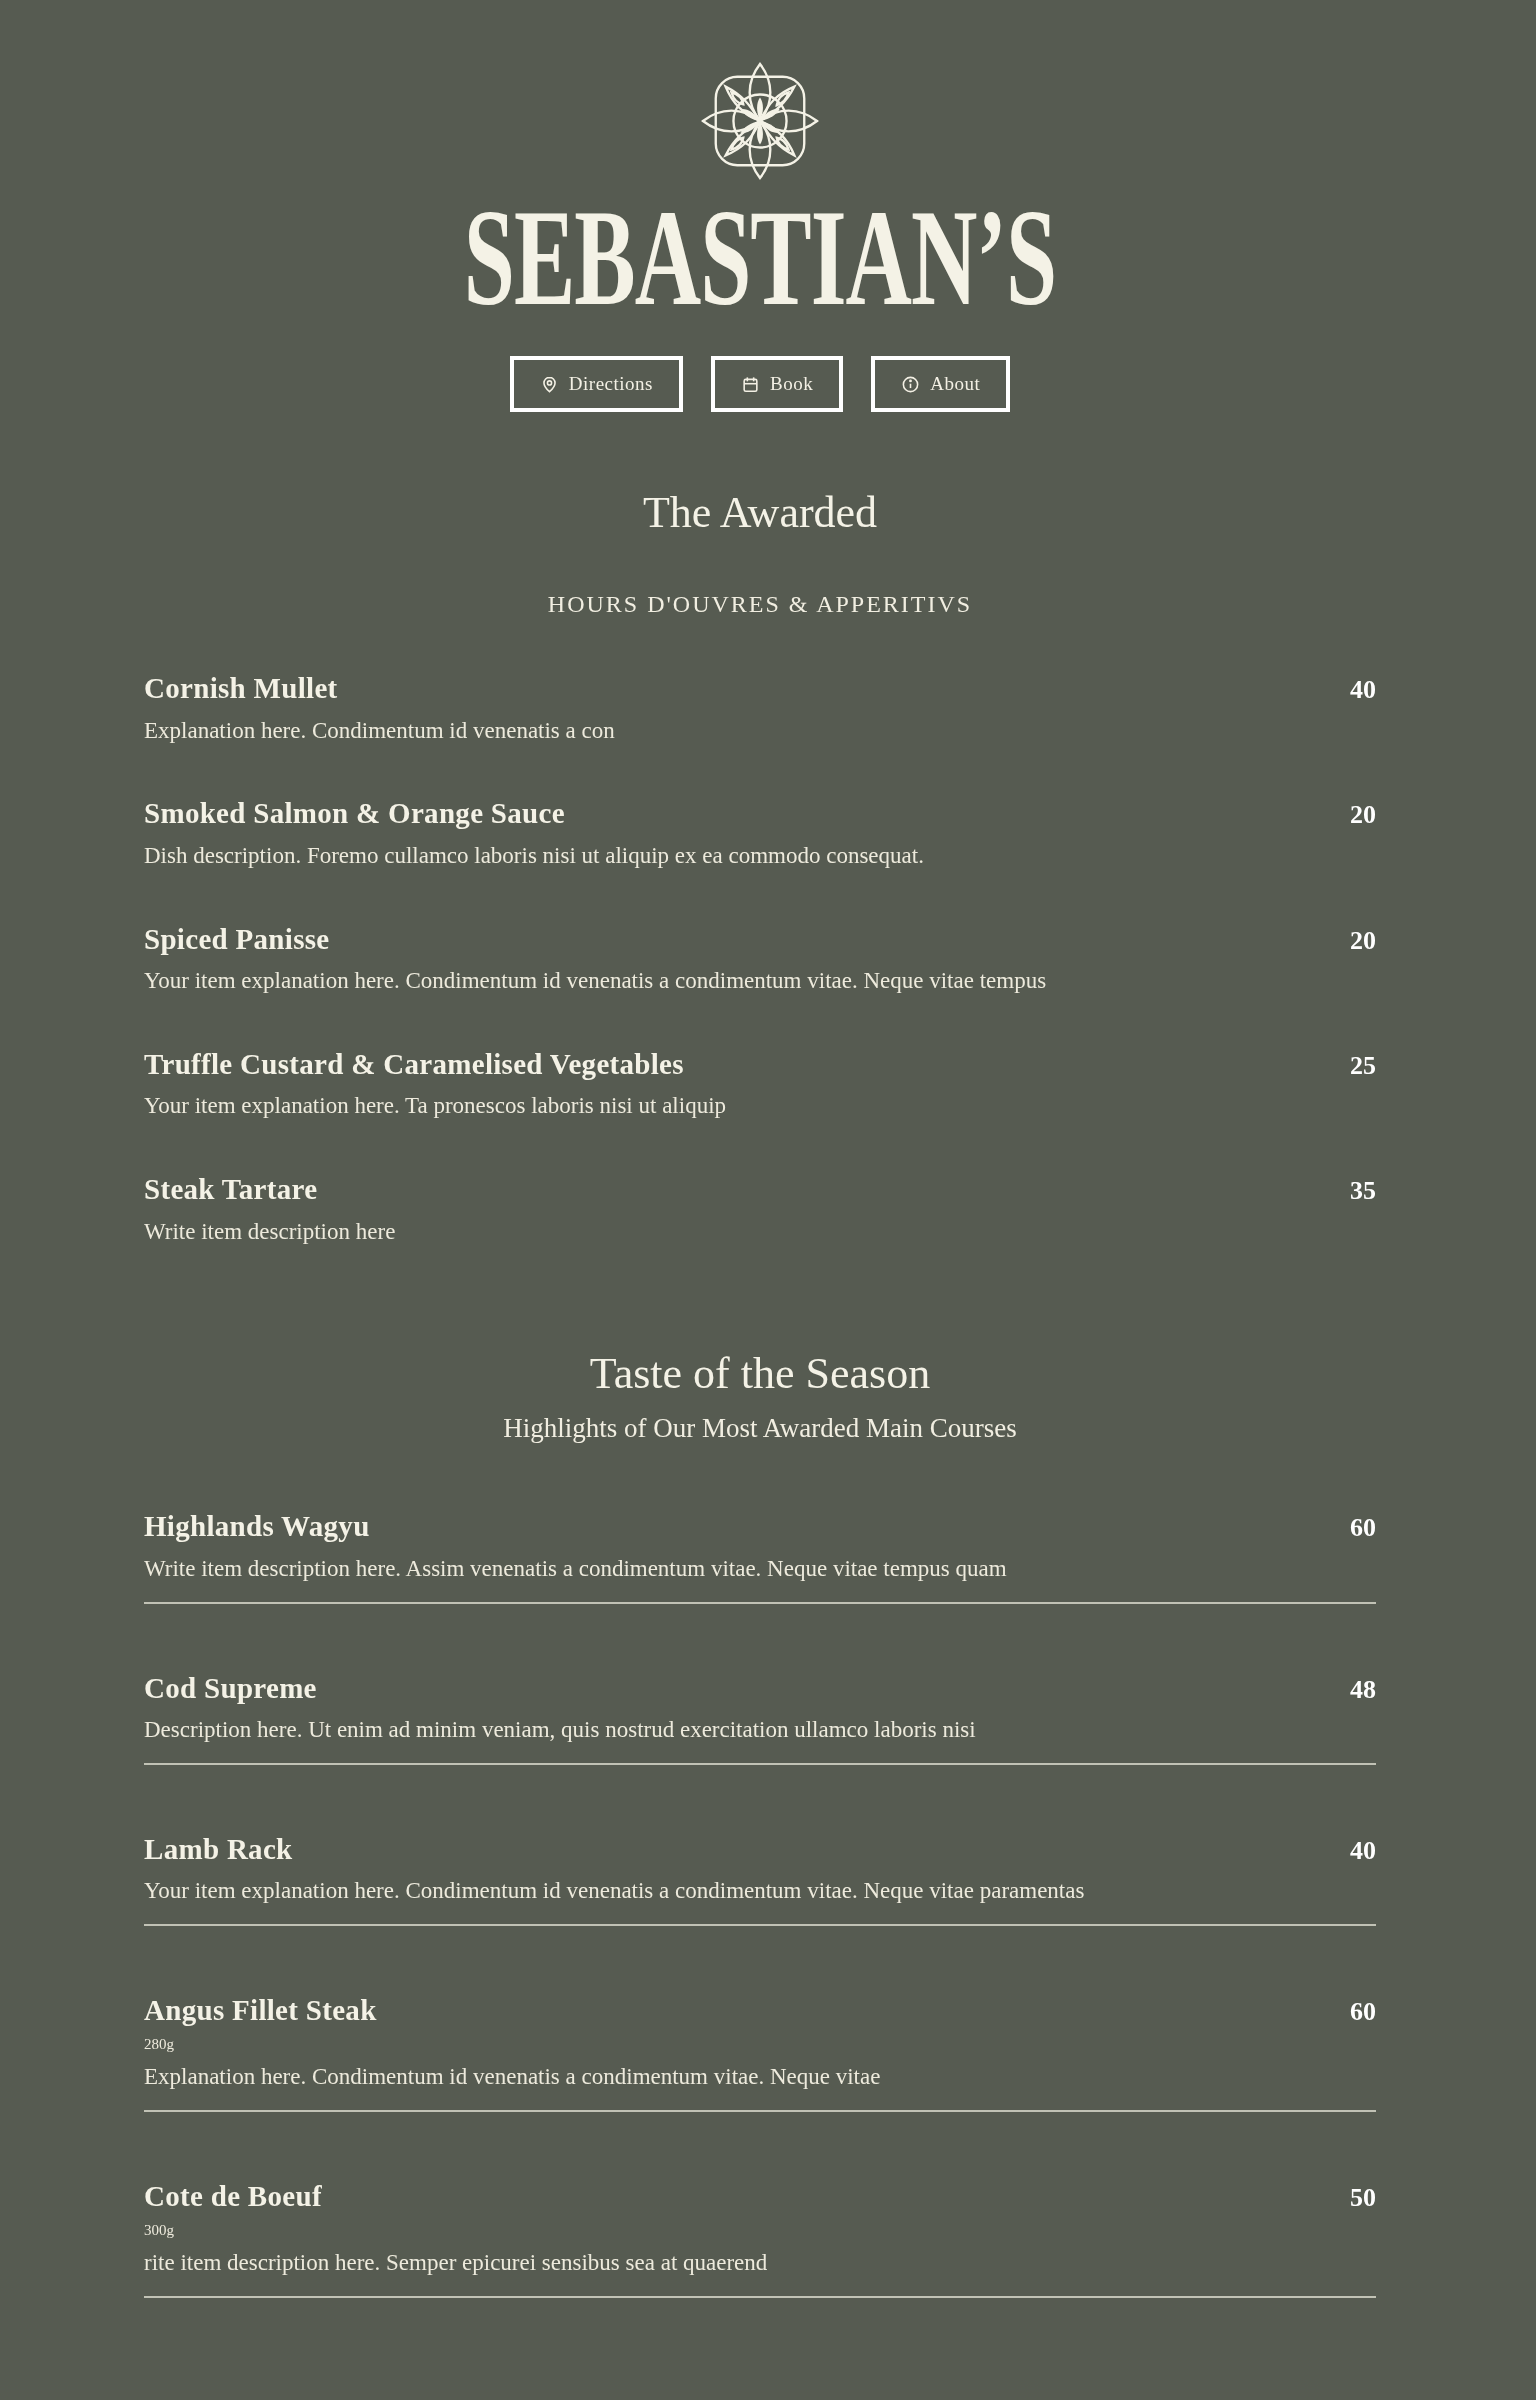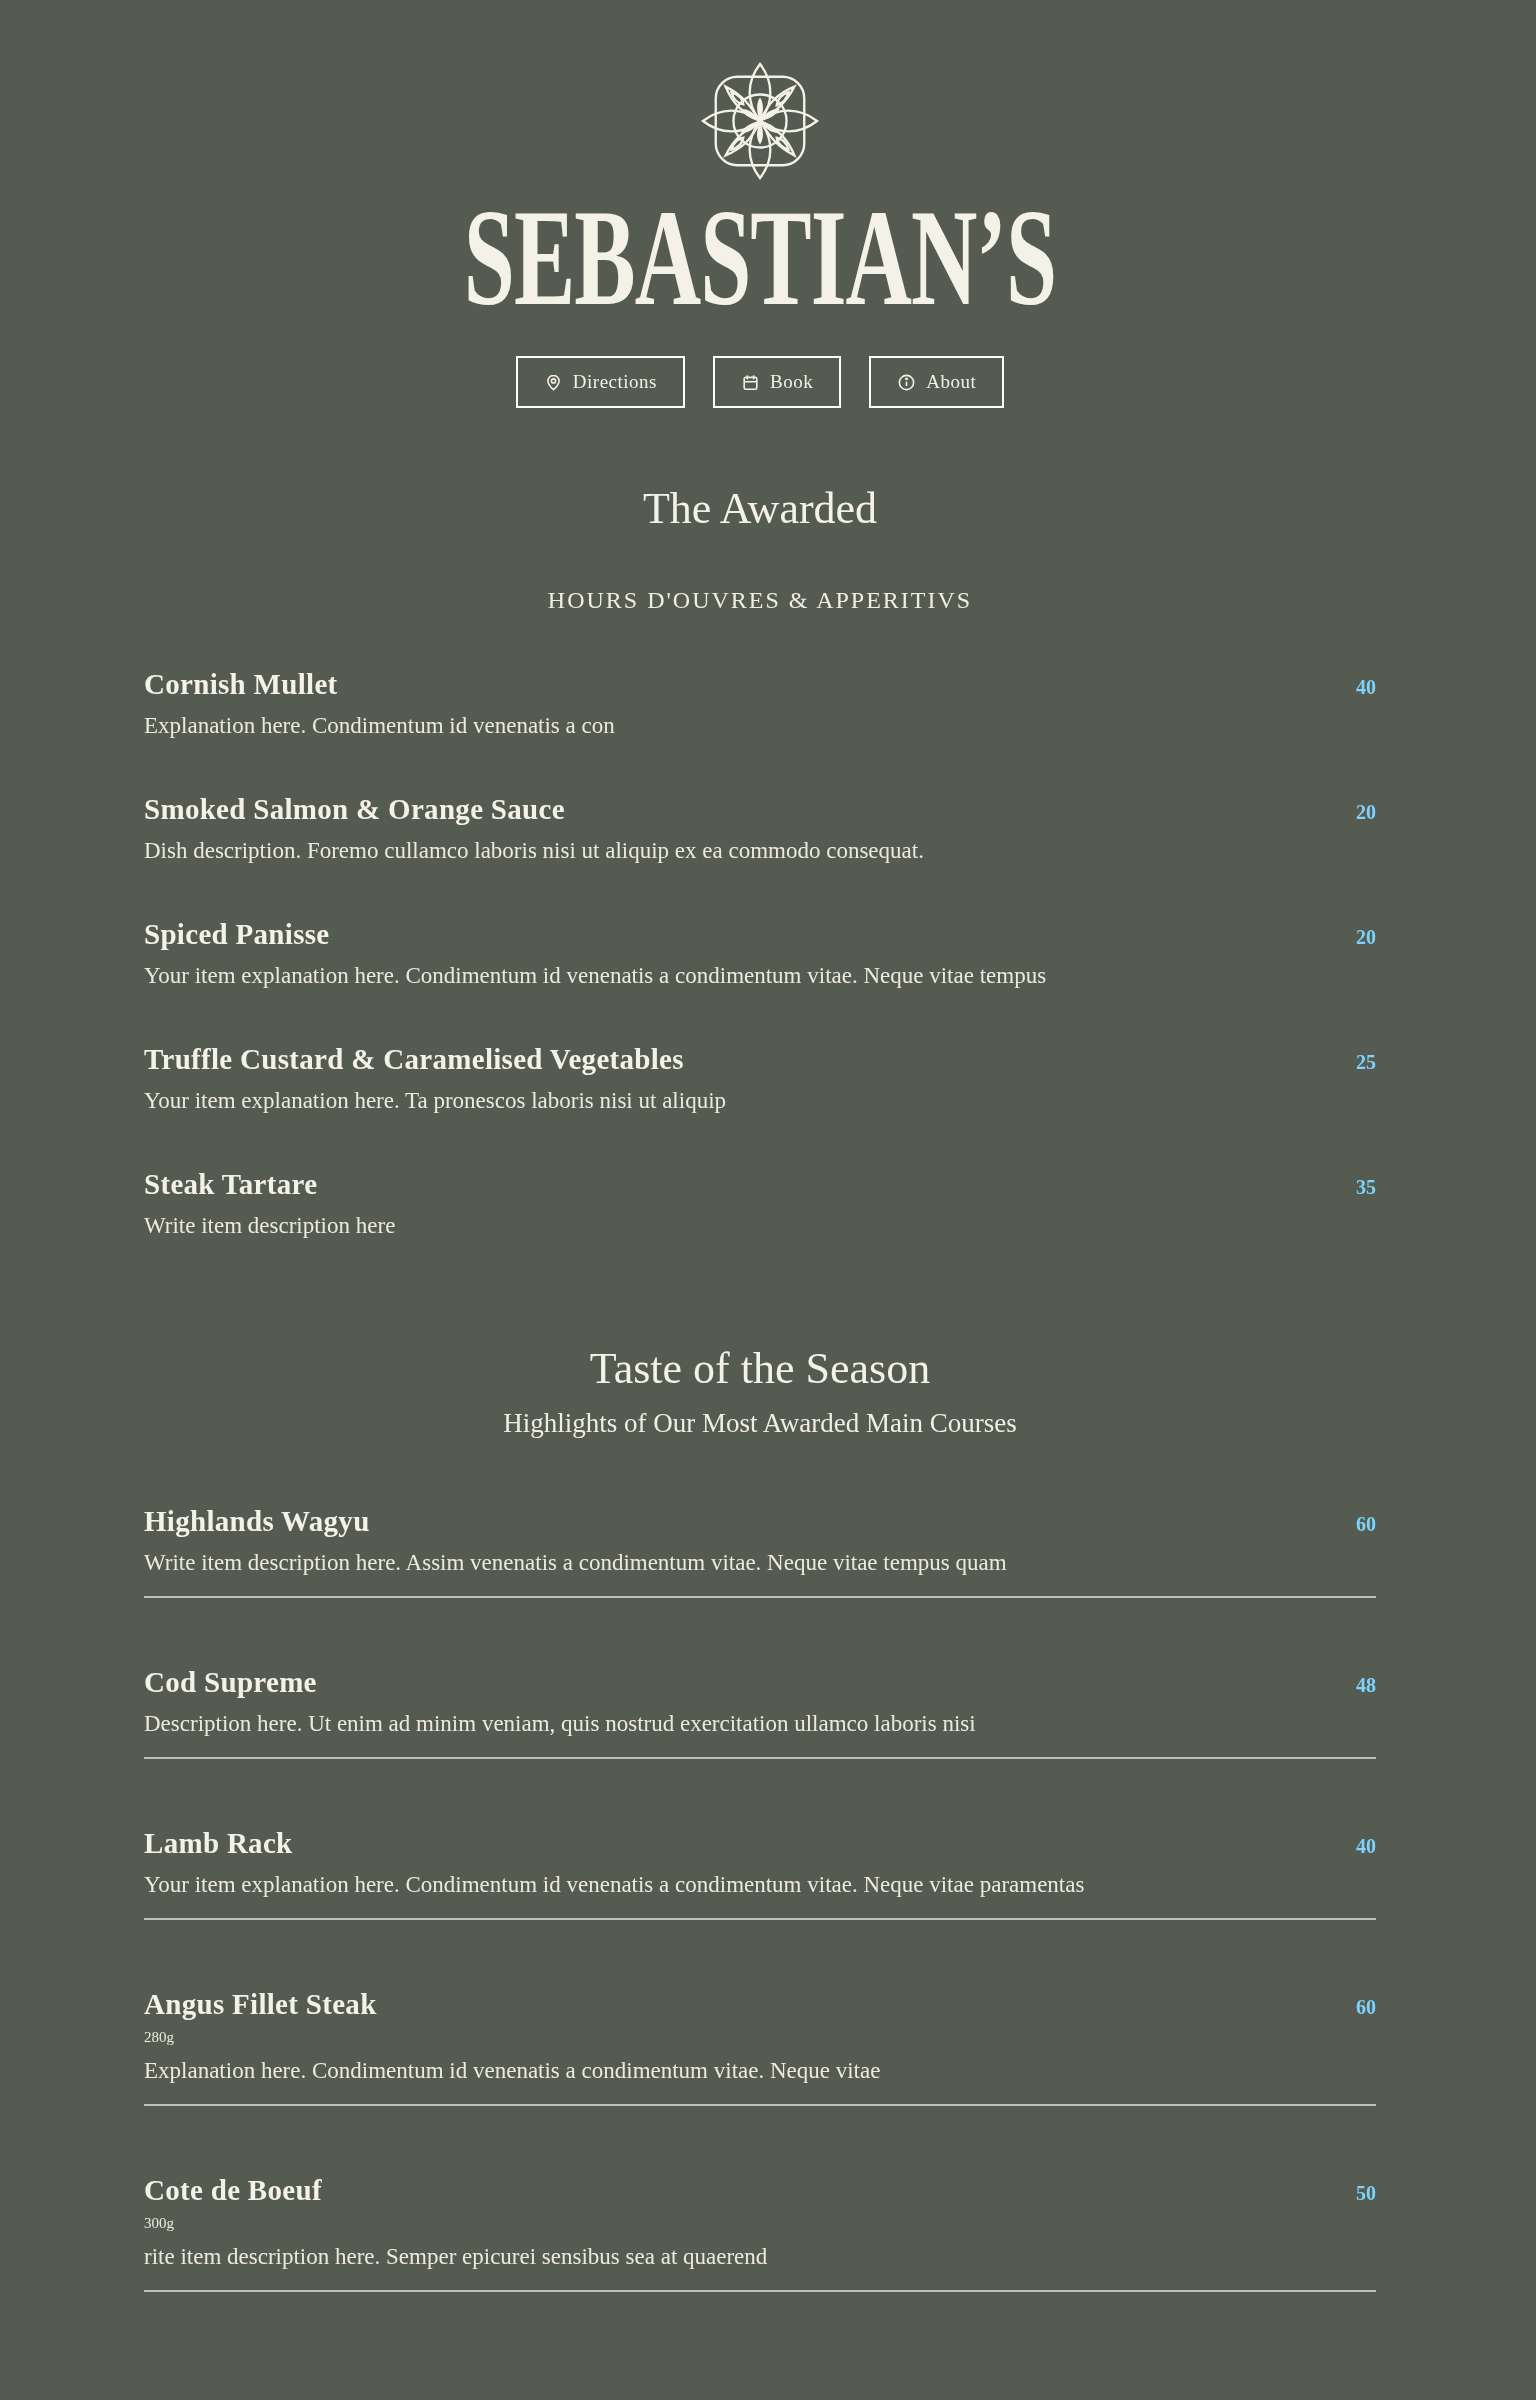--- a/index.html
+++ b/index.html
@@ -25,21 +25,21 @@
     letter-spacing:-1px;
     color:#f4f2e6;
     transform:scaleY(1.5);
     transform-origin:50% 0;
     white-space:nowrap;
   }
   .nav{margin-top:76px;display:flex;justify-content:center;gap:28px;}
   .btn{
     display:inline-flex;align-items:center;gap:10px;
     background:transparent;
-    border:2px solid #ffffff;
+    border:4px solid #ffffff;
     color:#f3f0e4;
     font-family:"Liberation Serif","DejaVu Serif",serif;
     font-size:19px;letter-spacing:.5px;
     padding:13px 26px;
     cursor:pointer;
   }
   .btn-icon{display:inline-flex;width:19px;height:19px;}
   .btn-icon svg{width:100%;height:100%;}
 
   .menu-section{text-align:center;}
@@ -54,21 +54,21 @@
   }
   .sub2{margin:12px 0 0;font-size:27px;color:#f1eee1;}
 
   .menu-list{margin-top:52px;text-align:left;}
   .season .menu-list{margin-top:64px;}
   .menu-item{margin:0;}
   .plain .menu-item{margin-bottom:50px;}
   .ruled .menu-item{margin-bottom:66px;}
   .item-row{display:flex;justify-content:space-between;align-items:baseline;}
   .item-name{margin:0;font-size:29px;font-weight:700;letter-spacing:.3px;line-height:1.25;color:#f4f2e6;}
-  .item-price{font-size:20px;font-weight:700;line-height:1.25;color:#7dd3fc;}
+  .item-price{font-size:26px;font-weight:700;line-height:1.25;color:#ffffff;}
   .item-weight{margin-top:6px;font-size:15px;line-height:1.25;color:#eeebdd;}
   .item-desc{margin:10px 0 0;font-size:23px;line-height:1.25;color:#edeadc;}
   .rule{border:none;height:2px;background:#d3d5c7;opacity:.85;margin:18px 0 0;}
 </style>
 </head>
 <body>
 
 <div class="page">
   <header>
     <div class="logo">

